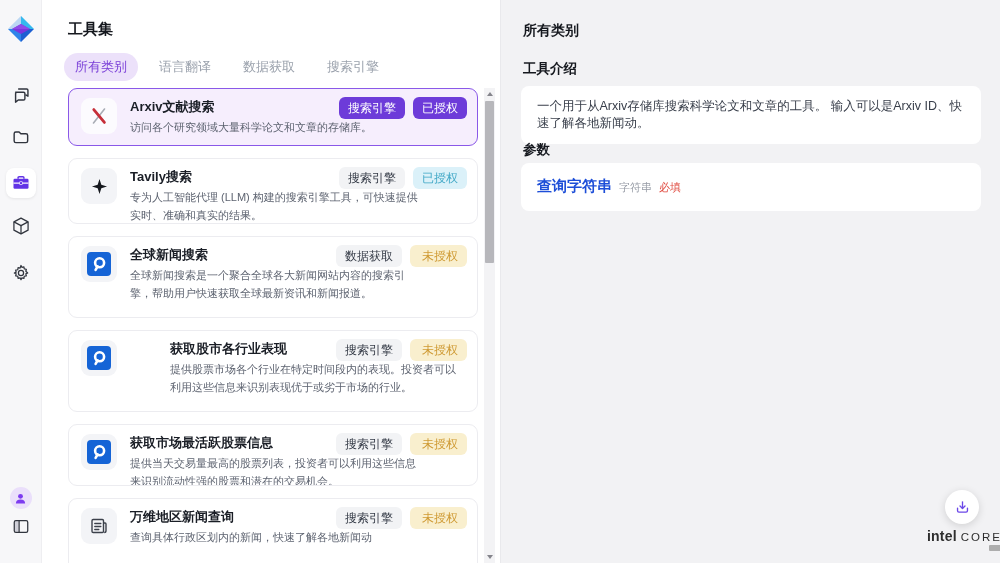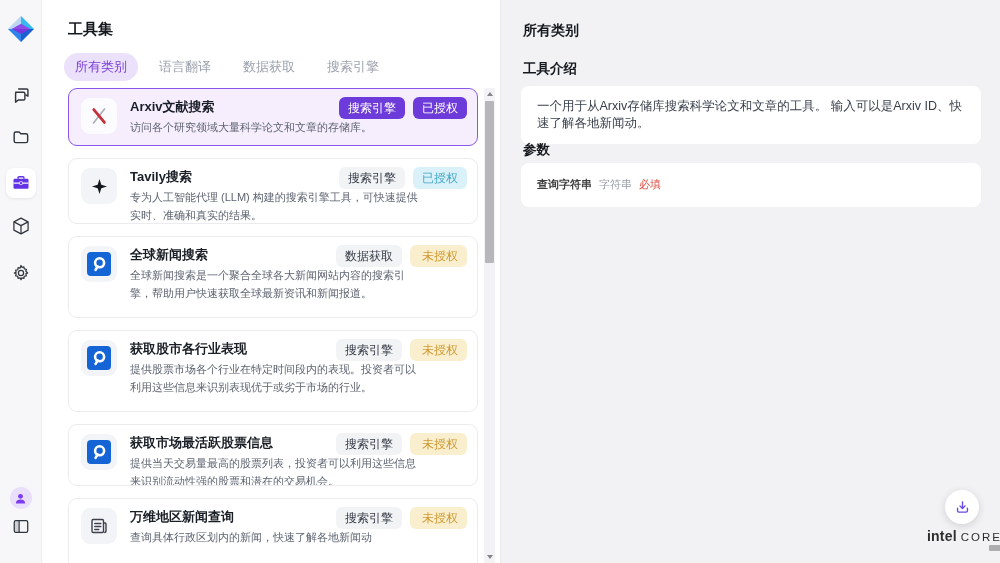--- a/index.html
+++ b/index.html
@@ -29,21 +29,21 @@
   .tab { font-size:13px; color:#9aa1ac; padding:5px 11px; border-radius:15px; cursor:pointer; white-space:nowrap; }
   .tab.active { background:#ece1fa; color:#7b40d8; }
 
   .cards { position:absolute; left:26px; top:88px; width:410px; height:475px;
     display:flex; flex-direction:column; gap:12px; overflow:hidden; }
   .card { position:relative; flex:none; background:#fff; border:1px solid #ececf0;
     border-radius:9px; padding:9px 12px; display:flex; overflow:hidden; cursor:pointer; }
   .card:nth-child(1){ height:58px; background:#f6eefd; border:1.5px solid #8a58e8; }
   .card:nth-child(2){ height:66px; }
   .card:nth-child(3){ height:82px; }
-  .card:nth-child(4){ height:82px; }
+  .card:nth-child(4){ height:82px;gap:40px; }
   .card:nth-child(5){ height:62px; }
   .card:nth-child(6){ height:80px; }
   .card-icon { width:36px; height:36px; flex:none; border-radius:9px; background:#f3f4f7;
     display:flex; align-items:center; justify-content:center; }
   .card:nth-child(1) .card-icon { background:#fcfbfe; }
   .card-body { margin-left:13px; width:292px; }
   .card-title { font-size:13px; font-weight:700; color:#1a1e26; line-height:17px; }
   .card-desc { font-size:11px; color:#5d6370; line-height:18px; margin-top:3px; }
   .badges { position:absolute; top:8px; right:10px; display:flex; gap:8px; }
   .badge { font-size:12px; line-height:16px; padding:3px 9px; border-radius:6px; white-space:nowrap; }
@@ -68,21 +68,21 @@
   .detail { position:absolute; left:500px; top:0; width:500px; height:563px;
     background:#f2f2f4; border-left:1px solid #e9e9ec; }
   .dp-title { position:absolute; left:22px; top:22px; font-size:14px; font-weight:700; color:#15181e; }
   .dp-head  { position:absolute; left:22px; font-size:13.5px; font-weight:700; color:#15181e; }
   .dp-head.intro  { top:60px; }
   .dp-head.params { top:141px; }
   .box { position:absolute; left:20px; width:460px; background:#fff; border-radius:8px; }
   .intro-box { top:86px; padding:12px 16px; font-size:12.5px; color:#383e4a; line-height:17px; }
   .param-box { top:163px; padding:14px 16px 15px; }
   .param-row { display:flex; align-items:baseline; gap:7px; }
-  .param-name { font-size:11px; font-weight:700; color:#404040; }
+  .param-name { font-size:15px; font-weight:700; color:#1d4ed8; }
   .param-type { font-size:11px; color:#969ba5; }
   .param-req  { font-size:11px; color:#e04c41; }
   .param-desc { margin-top:9px; font-size:12.5px; color:#4c525e; line-height:17px; }
 
   
   .fab { position:absolute; left:945px; top:490px; width:34px; height:34px; border-radius:50%;
     background:#fff; box-shadow:0 2px 8px rgba(0,0,0,.14); display:flex;
     align-items:center; justify-content:center; cursor:pointer; }
   .intel { position:absolute; left:927px; top:528px; display:flex; align-items:baseline;
     gap:4px; color:#2e2e2e; }

